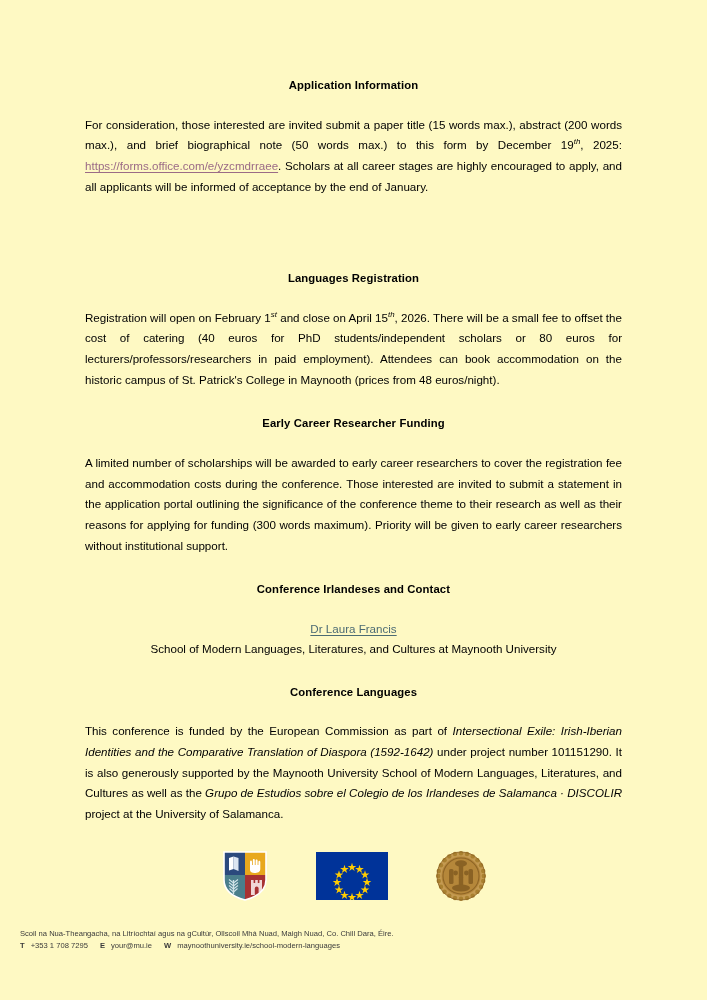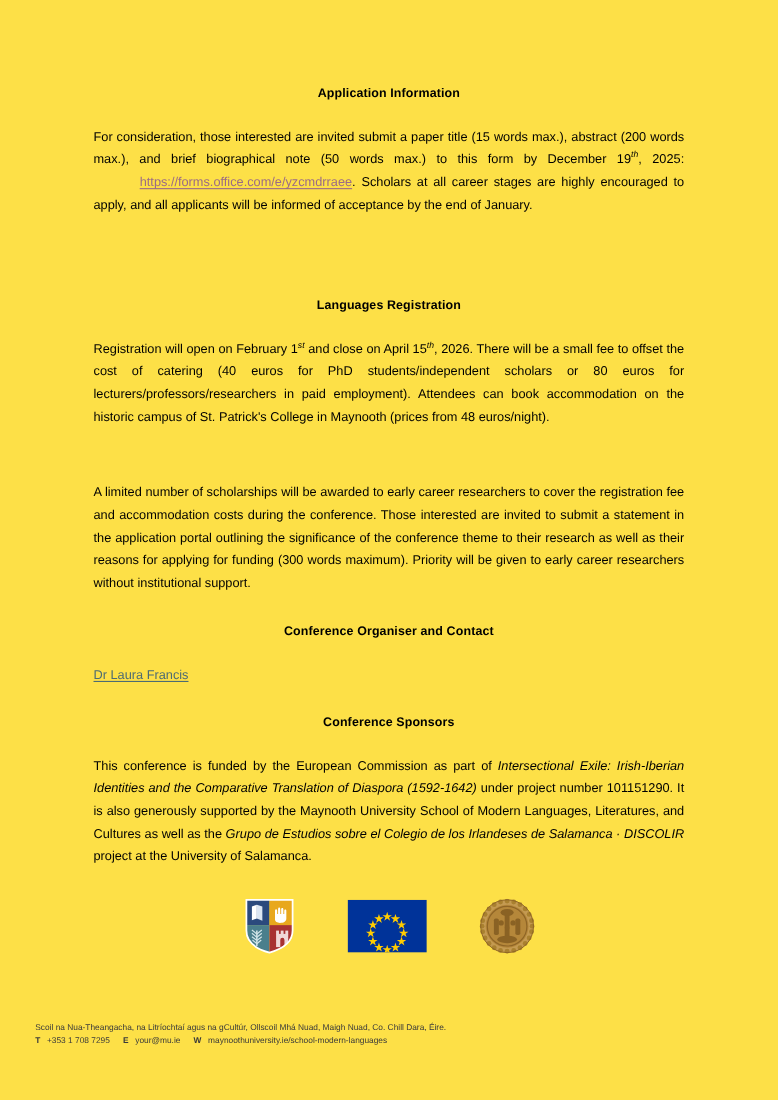--- a/index.html
+++ b/index.html
@@ -13,21 +13,21 @@
     position: relative;
     font-family: "Liberation Sans", sans-serif;
     color: #000000;
     overflow: hidden;
   }
   .page {
     position: absolute;
     left: 0; top: 0;
     width: 707px;
     height: 1000px;
-    background: #fde047;
+    background: #fef9c3;
   }
   .content {
     position: absolute;
     left: 85px;
     top: 78px;
     width: 537px;
   }
   h2.section-heading {
     font-size: 11.3px;
     font-weight: bold;
@@ -50,51 +50,50 @@
   .gap-before-heading { height: 26px; }
   sup {
     font-size: 0.68em;
     vertical-align: super;
     line-height: 0;
     font-style: italic;
   }
   a.url-link {
     color: #9b6b86;
     text-underline-offset: 2px;
-    margin-left: 42px;
   }
   a.person-link {
     color: #4c6b73;
     text-decoration: underline;
     text-underline-offset: 2px;
   }
   .center-line {
     font-size: 11.6px;
     line-height: 1.72;
-    text-align: left;
+    text-align: center;
     margin: 0;
   }
   em { font-style: italic; }
 
   
   .logos {
     margin-top: 26px;
     display: flex;
     justify-content: center;
     align-items: center;
     gap: 48px;
   }
   .logo-maynooth { width: 46px; height: 52px; display:block; }
   .logo-eu { width: 72px; height: 48px; display:block; }
   .logo-salamanca { width: 50px; height: 50px; display:block; }
 
   
   .footer {
     position: absolute;
-    left: 32px;
+    left: 20px;
     top: 928px;
     width: 640px;
     font-size: 7.6px;
     line-height: 1.62;
     color: #3a3a3a;
     font-family: "Liberation Sans", sans-serif;
   }
   .footer div { white-space: nowrap; }
   .footer .lbl { font-weight: bold; }
   .footer .sp { display: inline-block; width: 6px; }
@@ -112,30 +111,32 @@
 
     <div class="gap-before-heading"></div>
     <div class="gap-after-heading"></div>
 
     <div class="gap-before-heading"></div>
     <h2 class="section-heading">Languages Registration</h2>
     <div class="gap-after-heading"></div>
     <p class="body-text"><span>Registration will open on February 1</span><sup>st</sup><span> and close on April 15</span><sup>th</sup><span>, 2026. There will be a small fee to offset the cost of catering (40 euros for PhD students/independent scholars or 80 euros for lecturers/professors/researchers in paid employment). Attendees can book accommodation on the historic campus of St. Patrick's College in Maynooth (prices from 48 euros/night).</span></p>
 
     <div class="gap-before-heading"></div>
+    <h2 class="section-heading">Early Career Researcher Funding</h2>
     <div class="gap-after-heading"></div>
     <p class="body-text">A limited number of scholarships will be awarded to early career researchers to cover the registration fee and accommodation costs during the conference. Those interested are invited to submit a statement in the application portal outlining the significance of the conference theme to their research as well as their reasons for applying for funding (300 words maximum). Priority will be given to early career researchers without institutional support.</p>
 
     <div class="gap-before-heading"></div>
-    <h2 class="section-heading">Conference Organiser and Contact</h2>
+    <h2 class="section-heading">Conference Irlandeses and Contact</h2>
     <div class="gap-after-heading"></div>
     <p class="center-line"><a class="person-link" href="#">Dr Laura Francis</a></p>
-
-    <div class="gap-before-heading"></div>
-    <h2 class="section-heading">Conference Sponsors</h2>
+    <p class="center-line">School of Modern Languages, Literatures, and Cultures at Maynooth University</p>
+
+    <div class="gap-before-heading"></div>
+    <h2 class="section-heading">Conference Languages</h2>
     <div class="gap-after-heading"></div>
     <p class="body-text"><span>This conference is funded by the European Commission as part of </span><em>Intersectional Exile: Irish-Iberian Identities and the Comparative Translation of Diaspora (1592-1642)</em><span> under project number 101151290. It is also generously supported by the Maynooth University School of Modern Languages, Literatures, and Cultures as well as the </span><em>Grupo de Estudios sobre el Colegio de los Irlandeses de Salamanca · DISCOLIR</em><span> project at the University of Salamanca.</span></p>
 
     <div class="logos">
 
       <svg class="logo-maynooth" viewBox="0 0 46 52">
         <defs>
           <clipPath id="shieldClip">
             <path d="M2 2 H44 V30 C44 41 34 47 23 50 C12 47 2 41 2 30 Z"></path>
           </clipPath>

